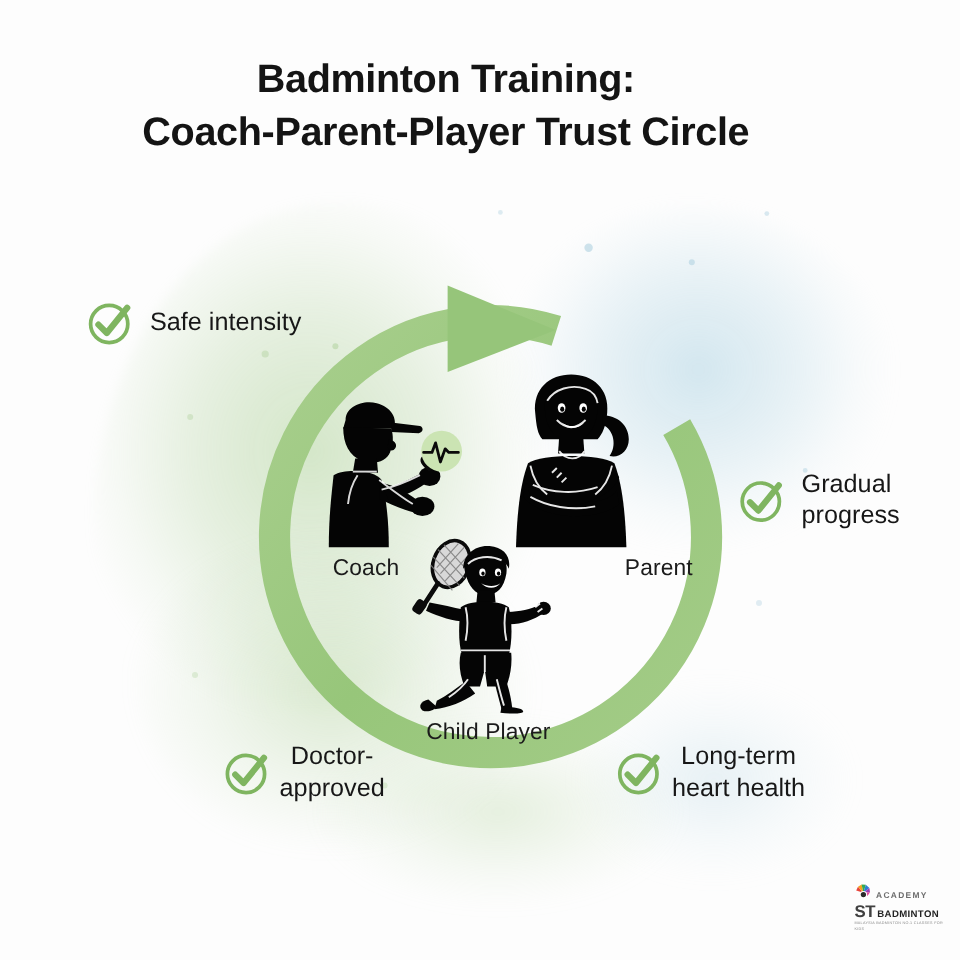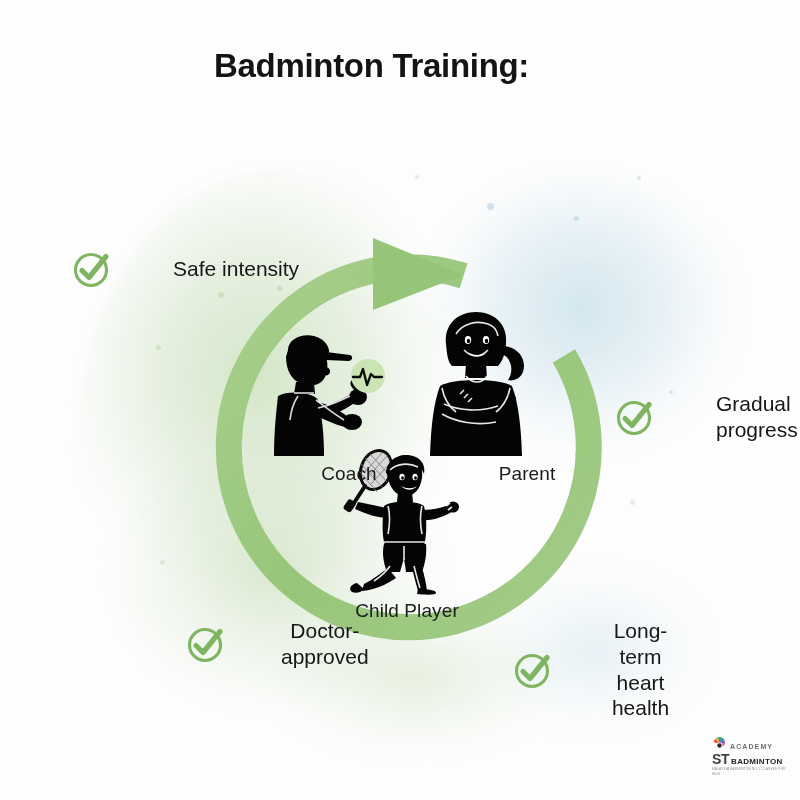--- a/index.html
+++ b/index.html
@@ -125,21 +125,21 @@
     align-items: center;
     gap: 13px;
   }
   .benefit.stack {
     display: flex;
     flex-direction: row;
     align-items: center;
     gap: 7px;
     text-align: center;
   }
-  .benefit .txt { white-space: pre-line; margin-left: 48px; }
+  .benefit .txt { white-space: pre-line; }
   .check-icon { flex: 0 0 auto; line-height: 0; }
   .check-icon svg { display: block; }
 
   
   #logo {
     position: absolute;
     left: 712px;
     top: 736px;
     width: 80px;
     height: 40px;
@@ -207,20 +207,21 @@
   <div class="speck" style="left:218px;top:292px;width:6px;height:6px;background:rgba(160,200,135,0.32);"></div>
   <div class="speck" style="left:156px;top:345px;width:5px;height:5px;background:rgba(160,200,135,0.30);"></div>
   <div class="speck" style="left:669px;top:390px;width:4px;height:4px;background:rgba(150,195,214,0.35);"></div>
   <div class="speck" style="left:630px;top:500px;width:5px;height:5px;background:rgba(150,195,214,0.28);"></div>
   <div class="speck" style="left:160px;top:560px;width:5px;height:5px;background:rgba(160,200,135,0.26);"></div>
   <div class="speck" style="left:415px;top:175px;width:4px;height:4px;background:rgba(150,195,214,0.30);"></div>
   <div class="speck" style="left:318px;top:652px;width:5px;height:5px;background:rgba(160,200,135,0.26);"></div>
 
   <div id="title">
     <span class="line">Badminton Training:</span>
+    <span class="line">Coach-Parent-Player Trust Circle</span>
   </div>
 
   <div id="ringwrap">
     <svg width="400" height="420" viewBox="0 0 400 420" aria-hidden="true">
       <defs>
         <linearGradient id="ringGrad" x1="0" y1="0" x2="1" y2="1">
           <stop offset="0%" stop-color="#A9CF8E"></stop>
           <stop offset="50%" stop-color="#97C67A"></stop>
           <stop offset="100%" stop-color="#A4CC88"></stop>
         </linearGradient>
@@ -367,24 +368,24 @@
         <ellipse cx="83" cy="29" rx="2.6" ry="3.2"></ellipse>
         <path d="M69 38 C74 43, 81 43, 85 38 C81 41, 74 41, 69 38 Z"></path>
       </g>
       <g fill="#050505">
         <ellipse cx="70.5" cy="30" rx="1.4" ry="1.8"></ellipse>
         <ellipse cx="83.5" cy="30" rx="1.4" ry="1.8"></ellipse>
       </g>
     </svg>
   </div>
 
-  <div class="role-label" style="left:245px;top:463px;width:120px;margin-left:44px;">
+  <div class="role-label" style="left:245px;top:463px;width:120px;">
     <span>Coach</span>
   </div>
-  <div class="role-label" style="left:422px;top:463px;width:120px;padding-left:45px;">
+  <div class="role-label" style="left:444px;top:463px;width:120px;padding-left:45px;">
     <span>Parent</span>
   </div>
   <div class="role-label" style="left:337px;top:600px;width:140px;">
     <span>Child Player</span>
   </div>
 
   <div class="benefit row" style="left:72px;top:249px;">
     <span class="check-icon">
       <svg width="40" height="40" viewBox="0 0 40 40" aria-hidden="true">
         <circle cx="19" cy="21" r="15.5" fill="none" stroke="#7FB560" stroke-width="3.1"></circle>

